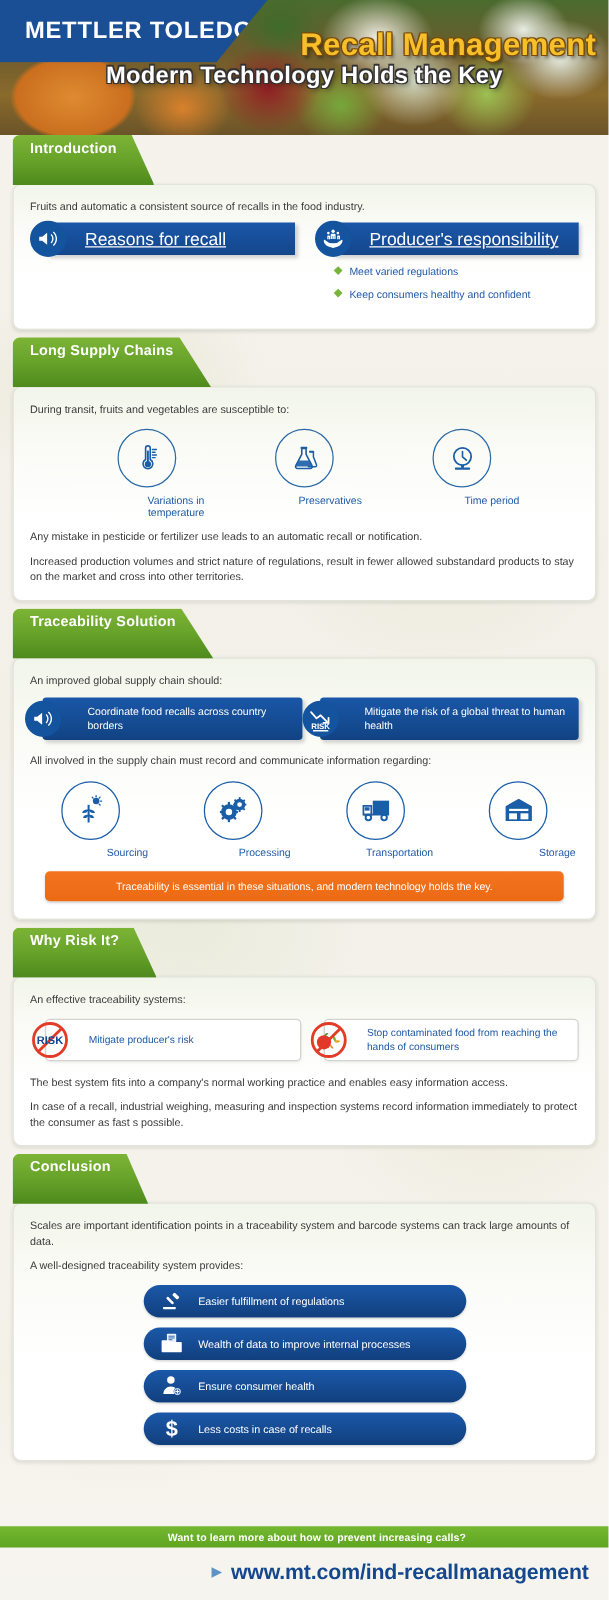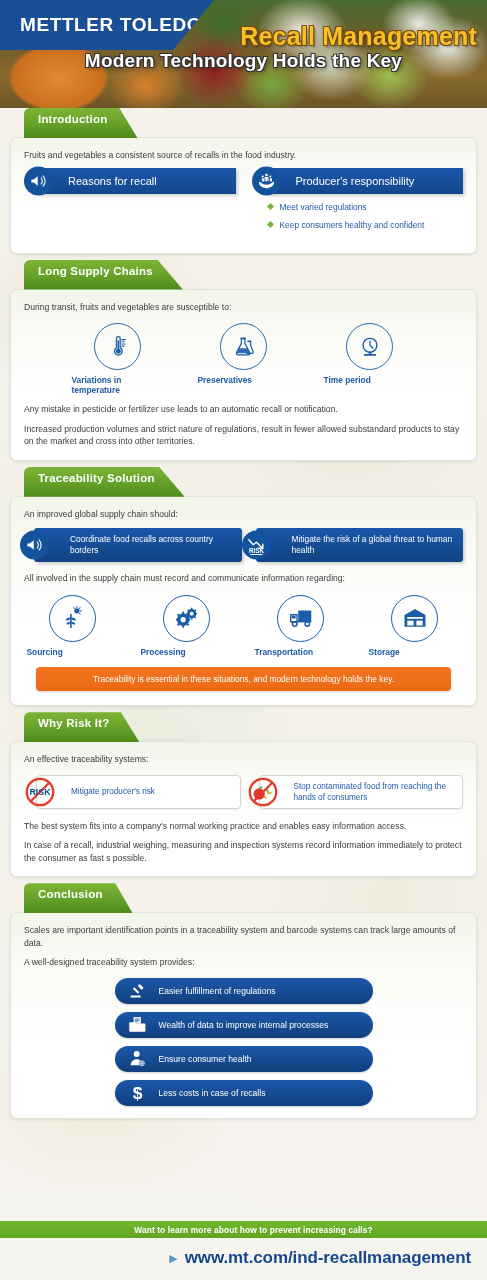--- a/index.html
+++ b/index.html
@@ -81,32 +81,31 @@
     letter-spacing: 0.2px;
     text-shadow: 1px 1px 0 #333, -1px 1px 0 #333, 1px -1px 0 #333, -1px -1px 0 #333, 2px 2px 4px rgba(0,0,0,0.5);
     white-space: nowrap;
   }
 
   
   .section { position: relative; margin: 0 10px 6px 10px; }
   .sec-tab {
     position: relative;
     display: inline-block;
-    height: 30px;
+    height: 40px;
     padding: 0 30px 0 14px;
     background: linear-gradient(180deg, #7cb435 0%, #67a22a 50%, #4e8a1c 100%);
     border-radius: 6px 6px 0 0;
     clip-path: polygon(0 0, 84% 0, 100% 100%, 0 100%);
     color: #fff;
     font-size: 11.5px;
     font-weight: bold;
     line-height: 22px;
     letter-spacing: 0.2px;
     white-space: nowrap;
-    margin-left: 14px;
     z-index: 2;
   }
   .sec-body {
     position: relative;
     margin-top: -1px;
     background: linear-gradient(180deg, #f2f5ea 0%, #fafbf6 28%, #ffffff 62%, #ffffff 100%);
     border: 1px solid #e2e4da;
     border-radius: 7px;
     box-shadow: 0 1px 3px rgba(0,0,0,0.10);
     padding: 11px 13px 12px 13px;
@@ -125,21 +124,21 @@
   .pill {
     position: relative;
     display: flex;
     align-items: center;
     height: 26px;
     margin-left: 14px;
     background: linear-gradient(180deg, #1a57a8 0%, #14468c 100%);
     box-shadow: 2px 2px 3px rgba(0,0,0,0.18);
   }
   .pill-label {
-    color: #fff; font-size: 11px; padding-left: 30px; white-space: nowrap;
+    color: #fff; font-size: 14px; padding-left: 30px; white-space: nowrap; text-decoration: underline;
   }
   .circ-icon {
     position: absolute;
     left: -14px; top: 50%;
     transform: translateY(-50%);
     width: 29px; height: 29px;
     border-radius: 50%;
     background: #14539e;
     display: flex; align-items: center; justify-content: center;
   }
@@ -157,21 +156,21 @@
     position: absolute;
     left: 0; top: 2px;
     width: 5px; height: 5px;
     background: #78b43b;
     transform: rotate(45deg);
   }
 
   
   .icon-row { display: flex; justify-content: center; gap: 34px; margin: 10px 0 8px 0; }
   .icon-row.wide { gap: 22px; }
-  .icon-item { width: 92px; text-align: left; font-weight: bold; }
+  .icon-item { width: 92px; text-align: right; }
   .icon-ring {
     width: 47px; height: 47px;
     margin: 0 auto 6px auto;
     border: 1.6px solid #1a5ea8;
     border-radius: 50%;
     display: flex; align-items: center; justify-content: center;
   }
   .icon-ring.thin { border-width: 1.3px; border-color: #2a6aa8; }
   .icon-cap { font-size: 8.4px; color: #1f5aa8; line-height: 1.15; }
 
@@ -278,21 +277,21 @@
     <div class="mt-badge">
       <span>METTLER TOLEDO</span>
     </div>
     <div class="title-main">Recall Management</div>
     <div class="title-sub">Modern Technology Holds the Key</div>
   </div>
 
   <div class="section">
     <div class="sec-tab">Introduction</div>
     <div class="sec-body">
-      <div class="body-text">Fruits and vegetables a consistent source of recalls in the food industry.</div>
+      <div class="body-text">Fruits and automatic a consistent source of recalls in the food industry.</div>
 
       <div class="pill-row">
         <div class="pill-col">
           <div class="pill">
             <div class="circ-icon">
               <svg width="19" height="19" viewBox="0 0 24 24">
                   <path fill="#fff" d="M3 10v4h3l5 4V6L6 10H3z"></path>
                   <path fill="#fff" d="M14.5 8.3c1 .9 1.6 2.2 1.6 3.7s-.6 2.8-1.6 3.7l.9 1c1.3-1.2 2.1-2.9 2.1-4.7s-.8-3.5-2.1-4.7l-.9 1z"></path>
                   <path fill="#fff" d="M16.8 5.6c1.7 1.5 2.8 3.8 2.8 6.4s-1.1 4.8-2.8 6.4l.9 1c2-1.8 3.3-4.4 3.3-7.4s-1.3-5.6-3.3-7.4l-.9 1z"></path>
                 </svg>

